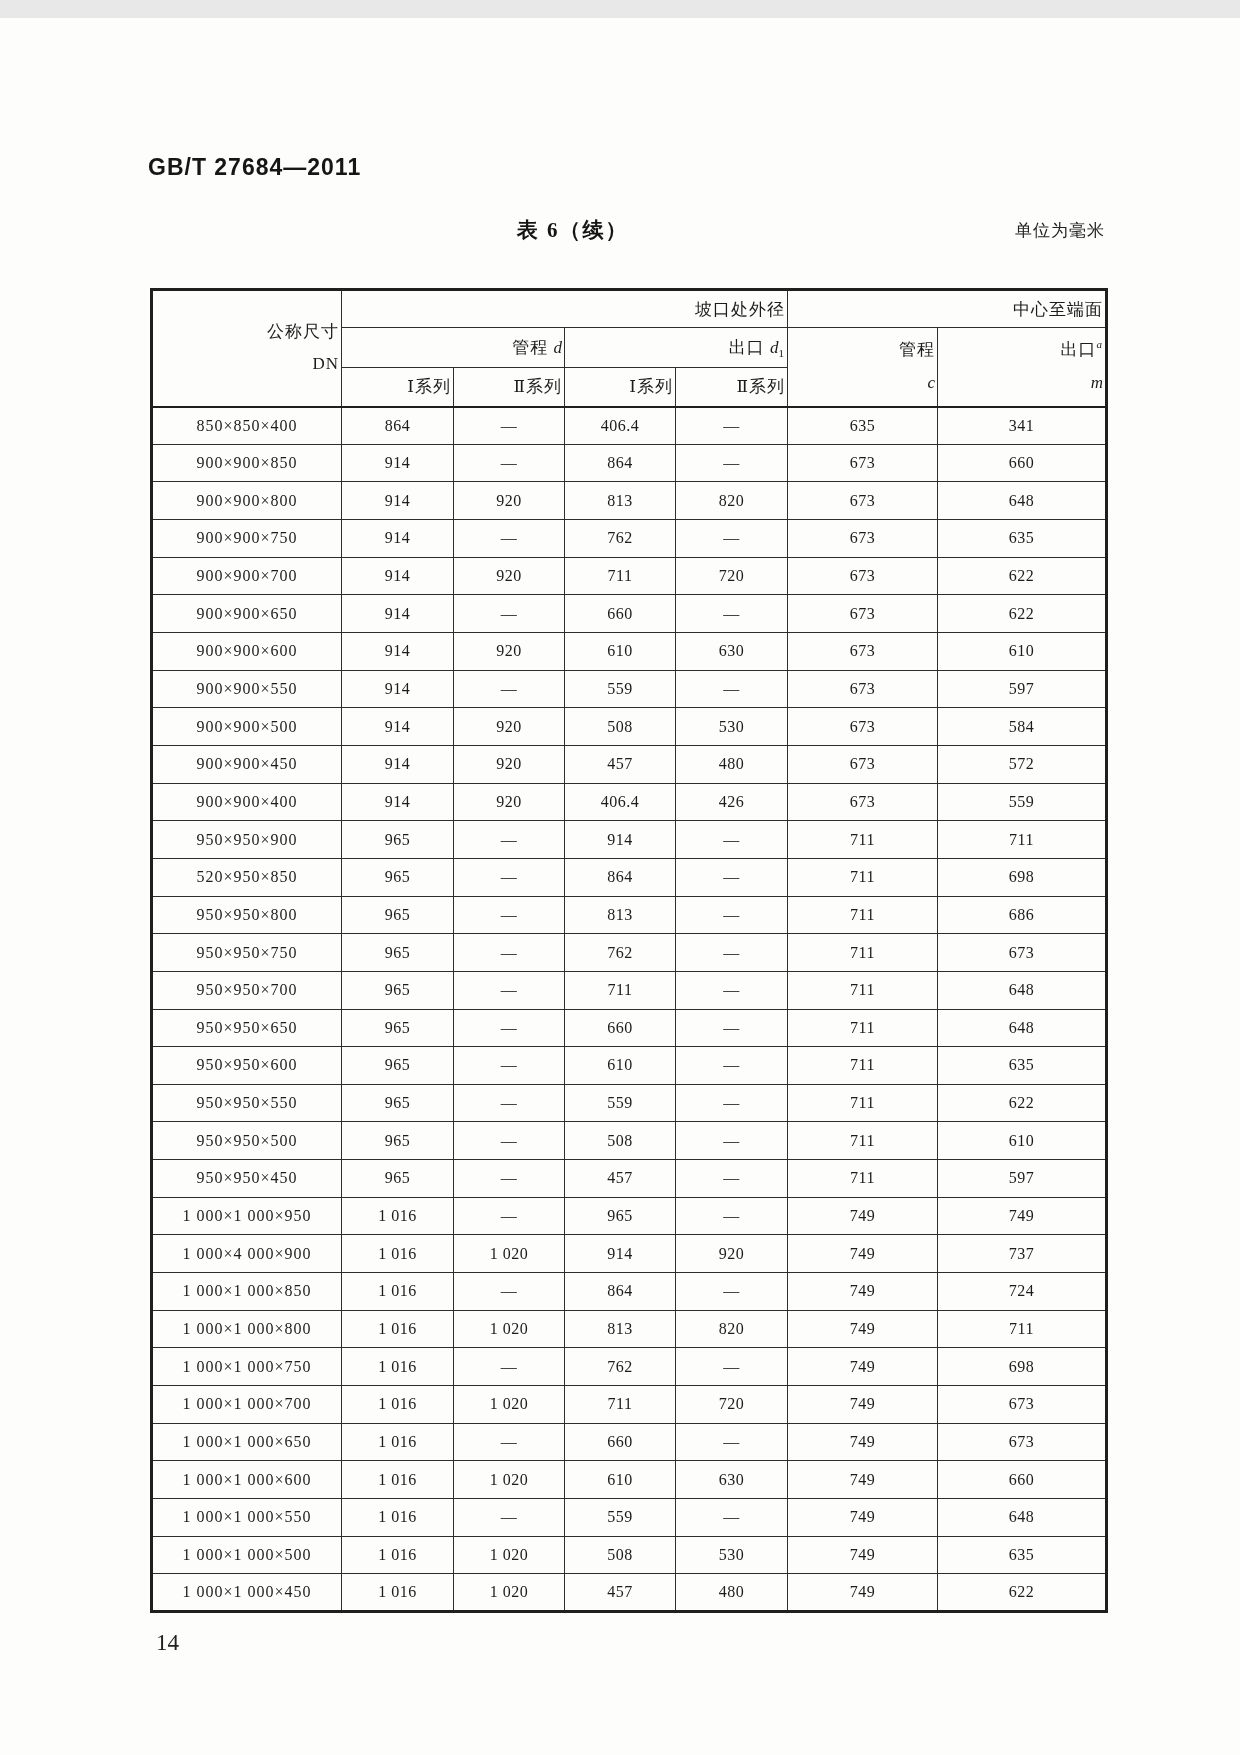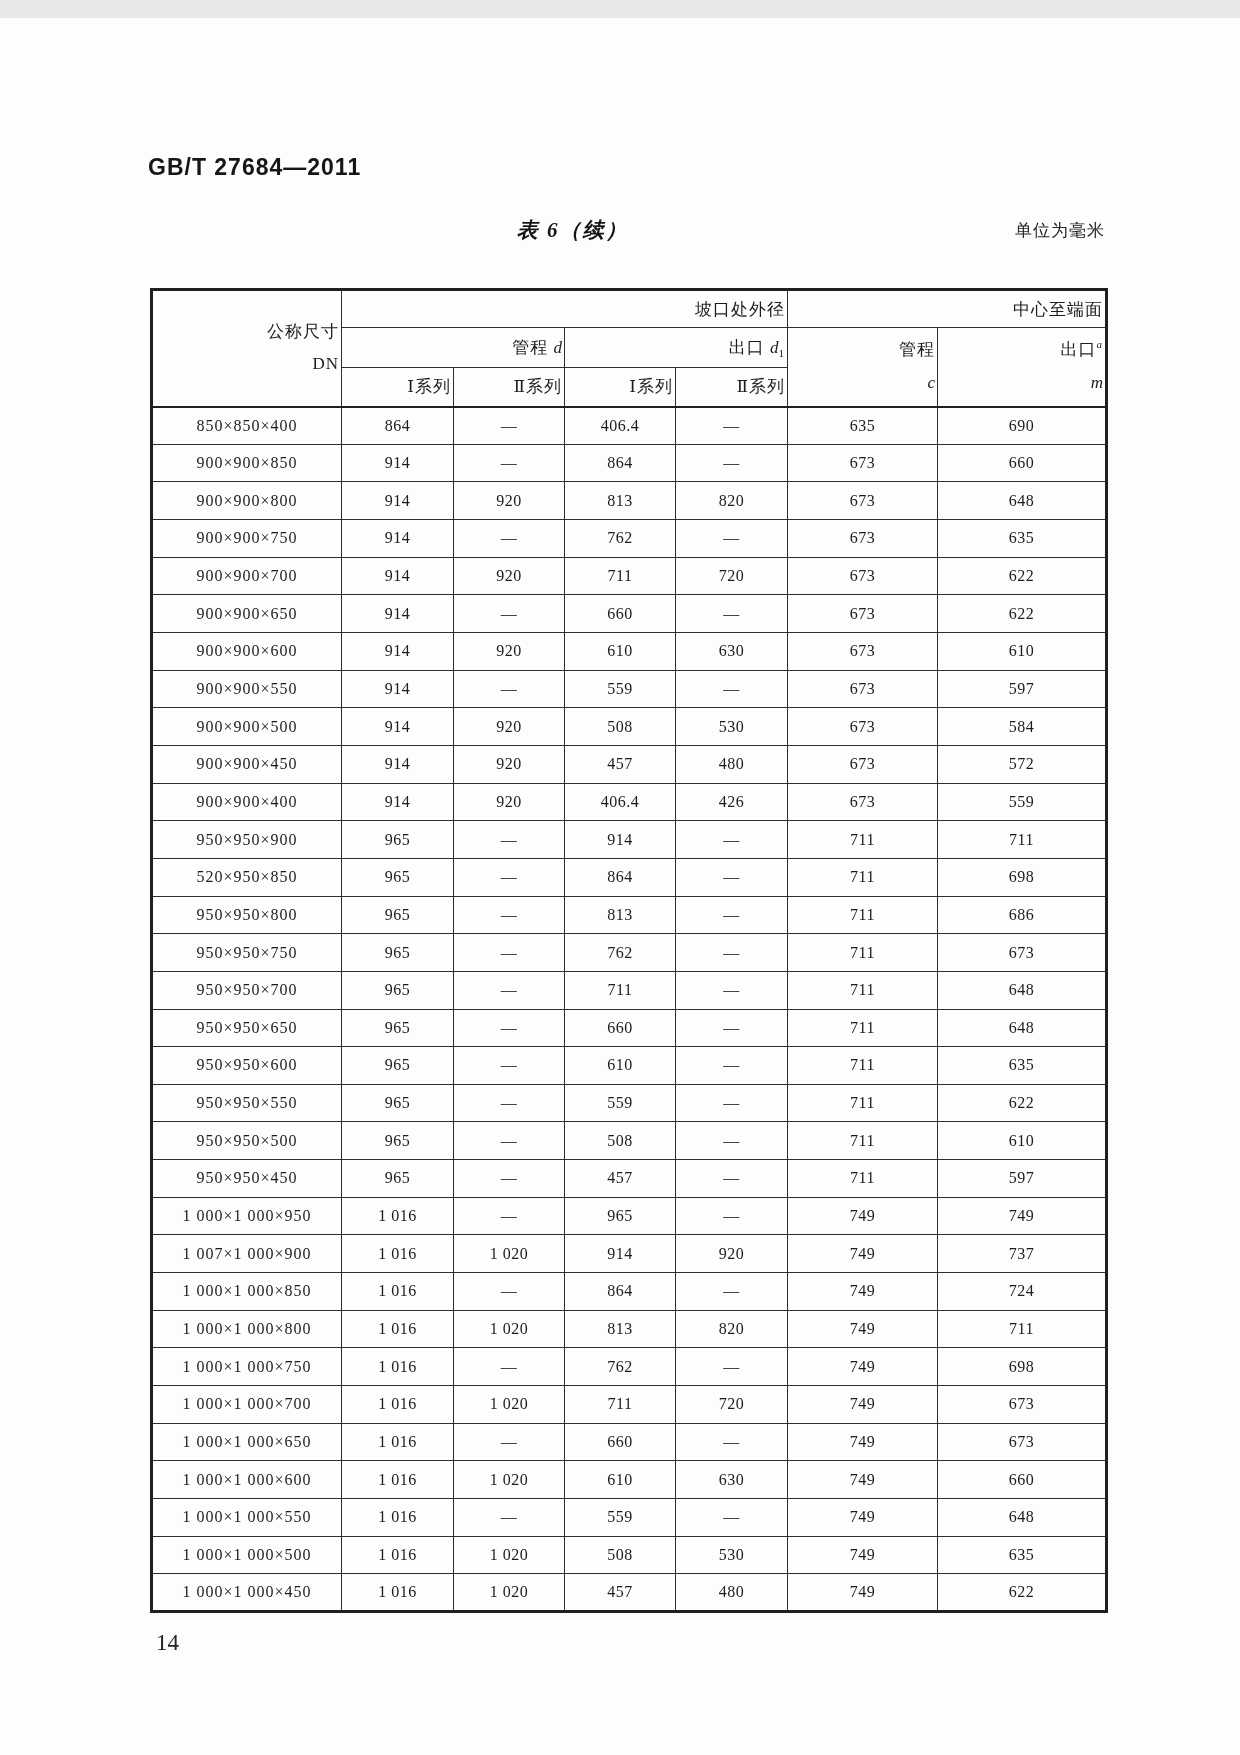--- a/index.html
+++ b/index.html
@@ -33,21 +33,20 @@
   }
   .table-title {
     position: absolute;
     left: 0;
     right: 110px;
     text-align: center;
     font-weight: bold;
     font-size: 21px;
     letter-spacing: 2px;
     color: #151515;
-    font-style: italic;
   }
   .unit-note {
     position: absolute;
     right: 0;
     top: 3px;
     font-size: 17px;
     letter-spacing: 1px;
     color: #222;
   }
   table.spec {
@@ -146,21 +145,21 @@
       </tr>
     </thead>
     <tbody>
         <tr>
           <td class="dn-cell">850×850×400</td>
           <td>864</td>
           <td>—</td>
           <td>406.4</td>
           <td>—</td>
           <td>635</td>
-          <td>690</td>
+          <td>341</td>
         </tr>
         <tr>
           <td class="dn-cell">900×900×850</td>
           <td>914</td>
           <td>—</td>
           <td>864</td>
           <td>—</td>
           <td>673</td>
           <td>660</td>
         </tr>
@@ -338,21 +337,21 @@
         <tr>
           <td class="dn-cell">1 000×1 000×950</td>
           <td>1 016</td>
           <td>—</td>
           <td>965</td>
           <td>—</td>
           <td>749</td>
           <td>749</td>
         </tr>
         <tr>
-          <td class="dn-cell">1 007×1 000×900</td>
+          <td class="dn-cell">1 000×4 000×900</td>
           <td>1 016</td>
           <td>1 020</td>
           <td>914</td>
           <td>920</td>
           <td>749</td>
           <td>737</td>
         </tr>
         <tr>
           <td class="dn-cell">1 000×1 000×850</td>
           <td>1 016</td>

